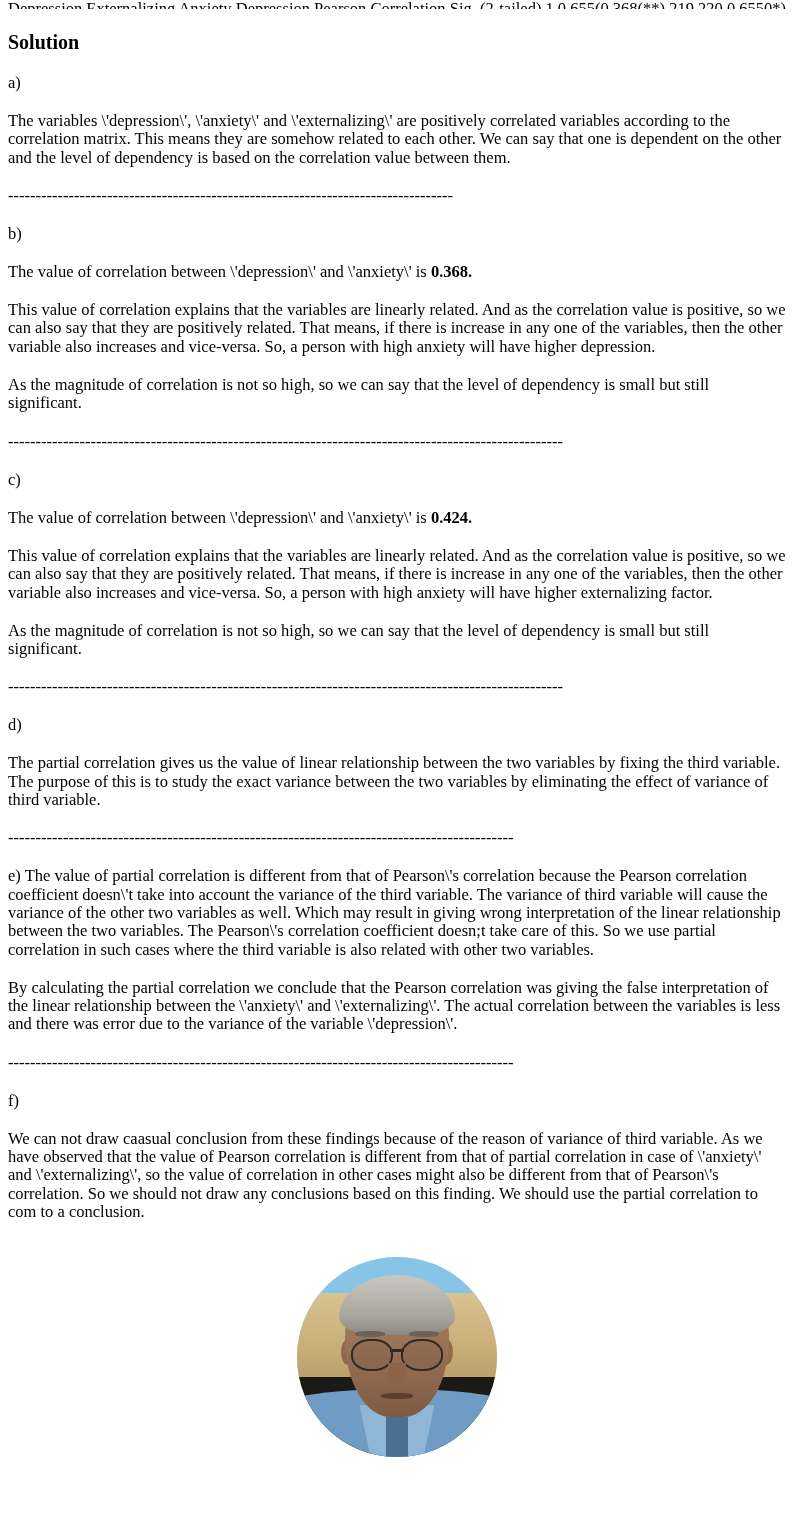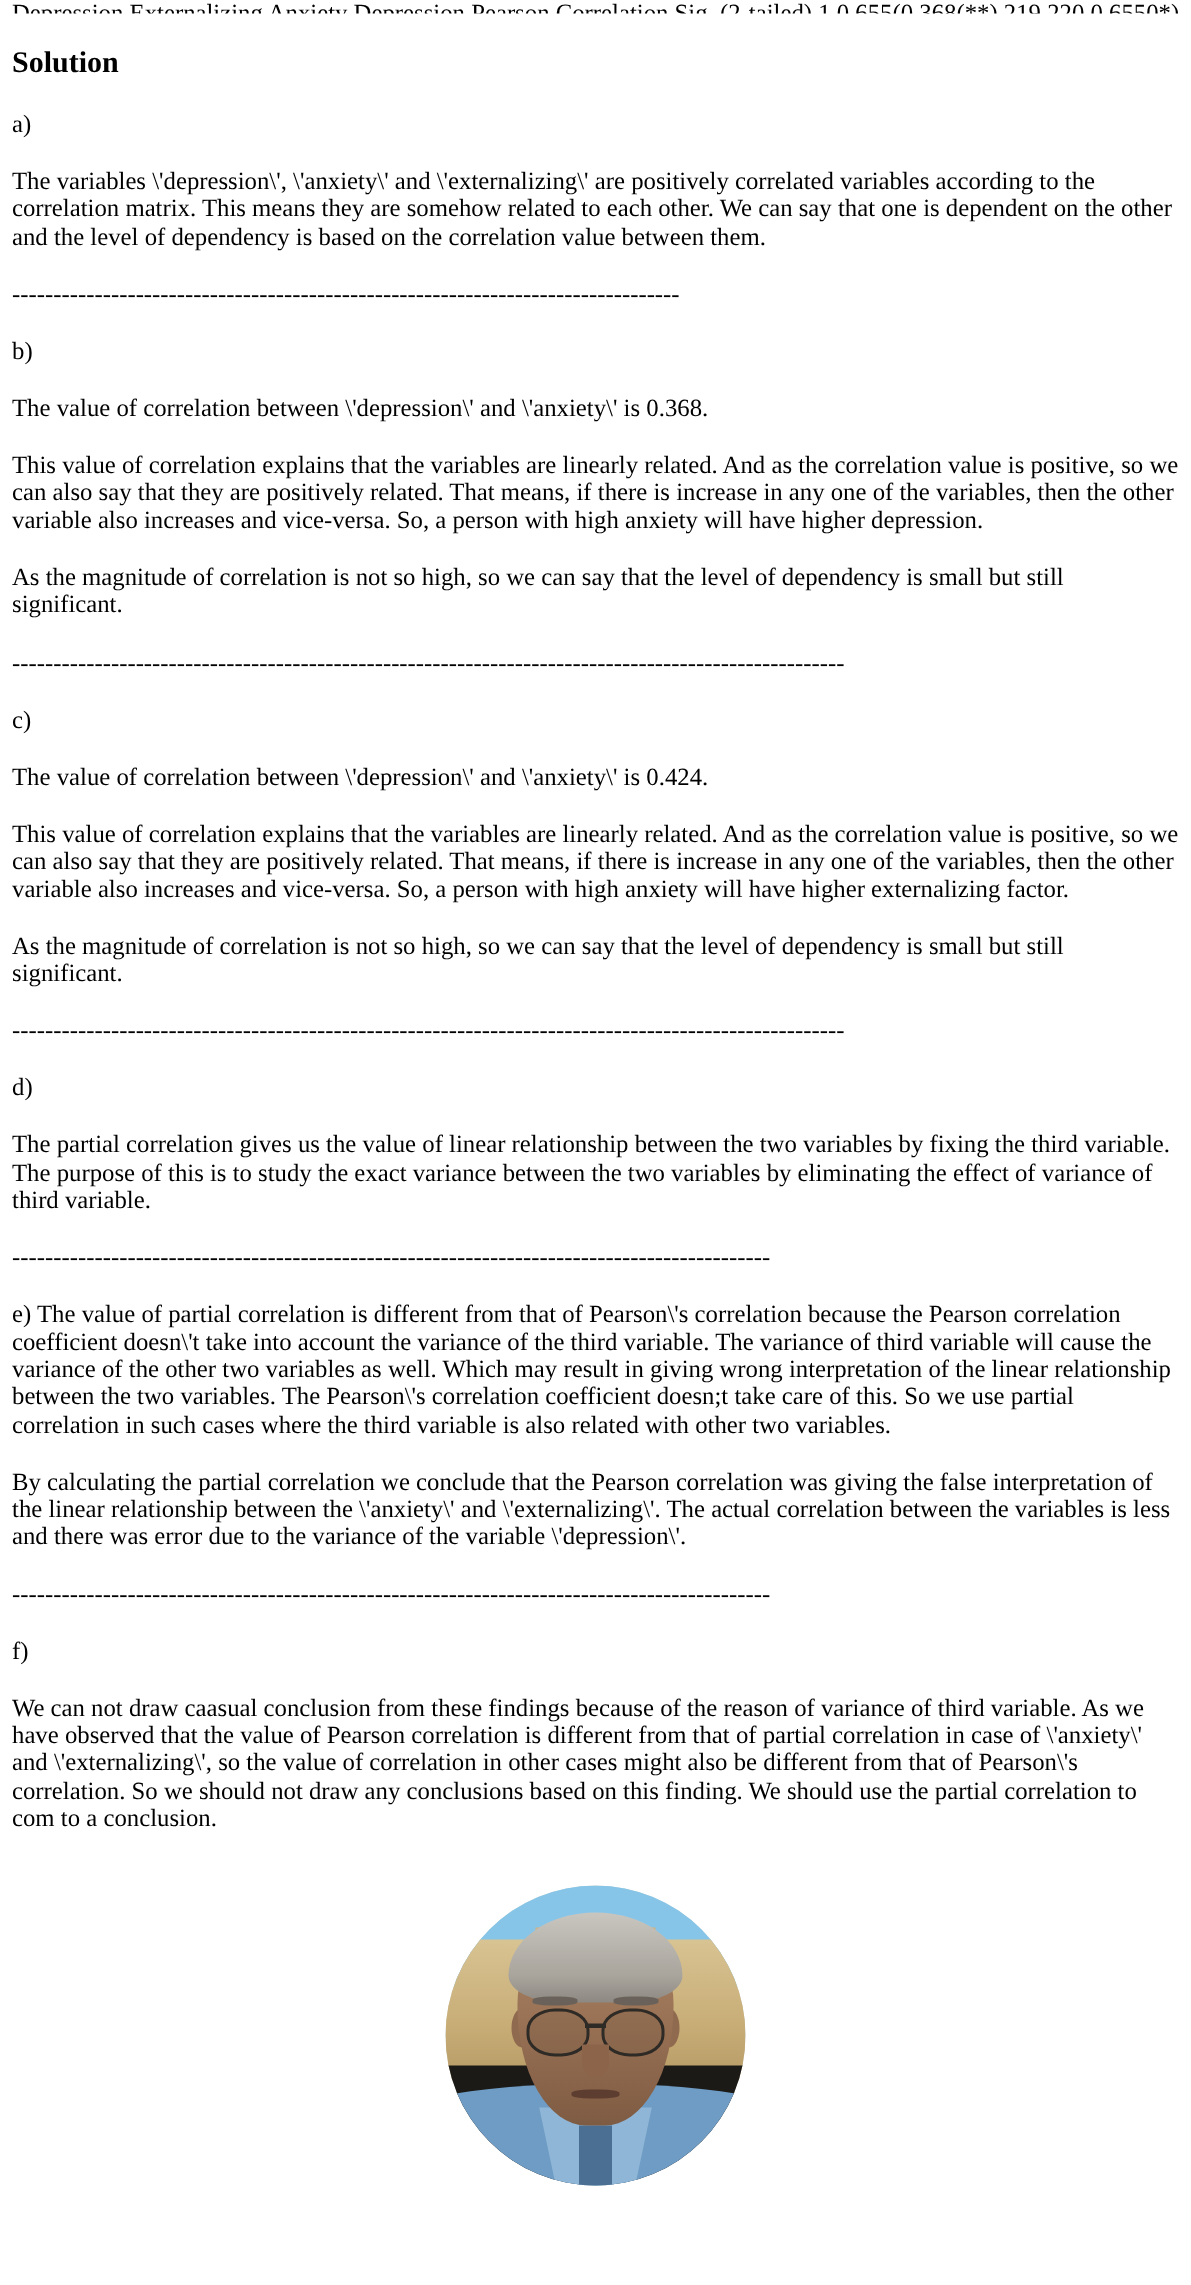--- a/index.html
+++ b/index.html
@@ -53,21 +53,21 @@
     margin: 20px 0 0 0;
   }
   .rule {
     font-size: 16.5px;
     line-height: 18px;
     margin: 20px 0 0 0;
     white-space: nowrap;
     overflow: hidden;
     letter-spacing: 0px;
   }
-  b.val { font-weight: normal; }
+  b.val { font-weight: bold; }
 
   .photo-wrap {
     margin-top: 36px;
     display: flex;
     justify-content: center;
   }
   .avatar {
     width: 200px;
     height: 200px;
     border-radius: 50%;

